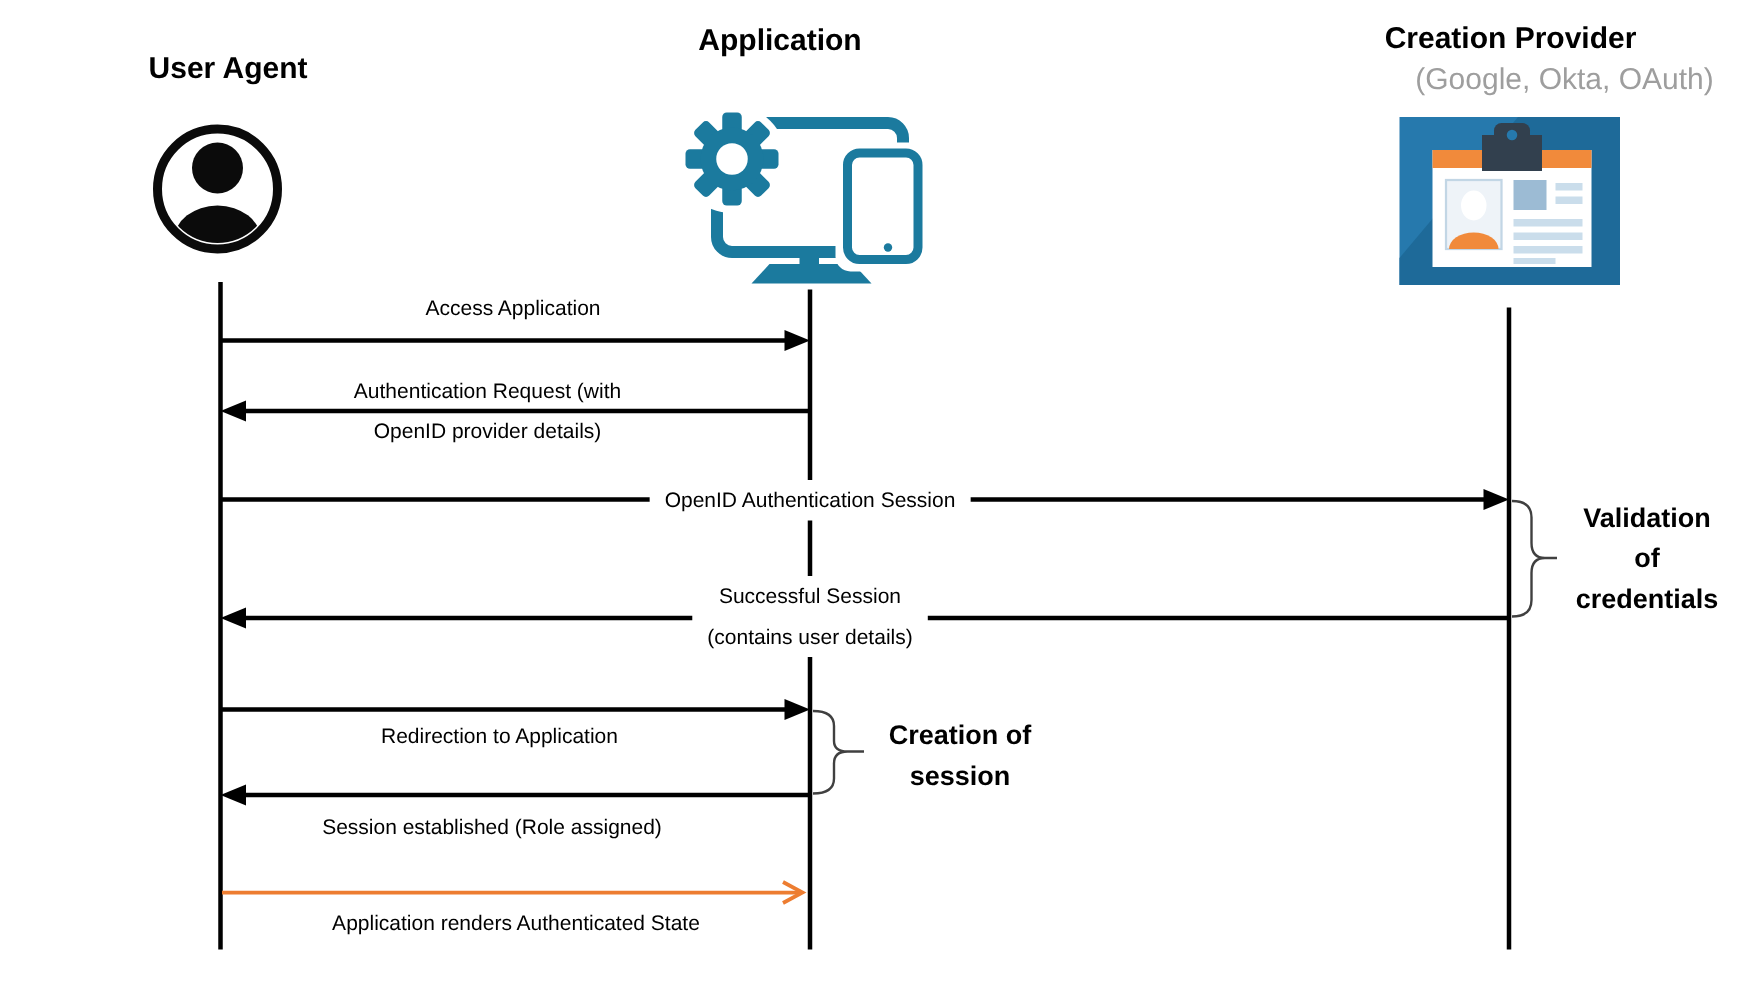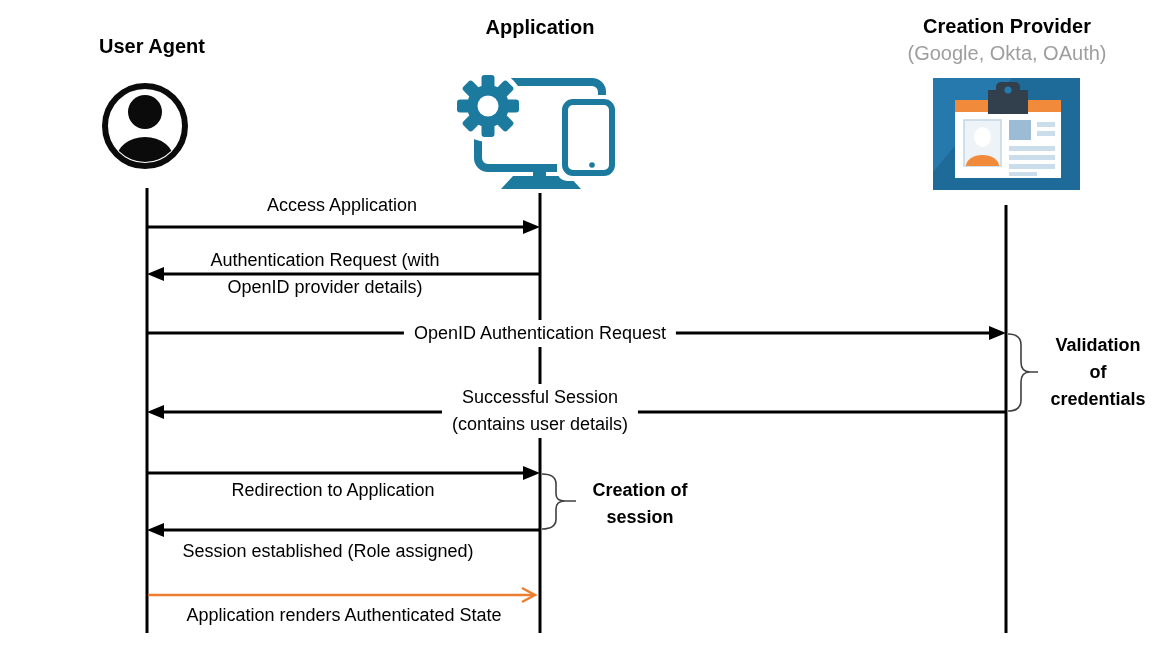--- a/index.html
+++ b/index.html
@@ -13,22 +13,22 @@
     --subtitle-gray:#9E9E9E;
     --brace-gray:#404040;
   }
   html,body{margin:0;padding:0;background:#fff;}
   #canvas{
     position:relative;width:1173px;height:655px;background:#fff;
     font-family:"Liberation Sans",sans-serif;overflow:hidden;
   }
   #diagram-svg{position:absolute;left:0;top:0;}
   .hdr{position:absolute;transform:translateX(-50%);font-weight:bold;font-size:20px;color:#000;white-space:nowrap;}
-  .sub{position:absolute;transform:translateX(-50%);font-size:20px;color:var(--subtitle-gray);white-space:nowrap;}
-  .lbl{position:absolute;transform:translateX(-50%);font-size:18px;line-height:27px;color:#000;
+  .sub{position:absolute;transform:translateX(-50%);font-size:20px;color:var(--subtitle-gray);white-space:nowrap;margin-left:36px;}
+  .lbl{position:absolute;transform:translateX(-50%);font-size:14px;line-height:27px;color:#000;
        text-align:center;white-space:pre-line;}
   .lbl.bg{background:#fff;padding:0 10px;}
   .ann{position:absolute;transform:translateX(-50%);font-size:18px;line-height:27px;color:#000;
        text-align:center;white-space:pre-line;font-weight:bold;}
   
   .lifeline{stroke:var(--arrow-black);stroke-width:3;}
   .msg-line{stroke:var(--arrow-black);stroke-width:3;}
   .msg-head{fill:var(--arrow-black);}
   .orange-line{stroke:var(--arrow-orange);stroke-width:2.5;fill:none;}
   .brace{stroke:var(--brace-gray);stroke-width:1.6;fill:none;}
@@ -142,28 +142,28 @@
       <rect class="idp-line" x="1037" y="122" width="18" height="5"></rect>
       <rect class="idp-line" x="1037" y="131" width="18" height="5"></rect>
       <rect class="idp-line" x="1009" y="146" width="46" height="5"></rect>
       <rect class="idp-line" x="1009" y="155" width="46" height="5"></rect>
       <rect class="idp-line" x="1009" y="164" width="46" height="5"></rect>
       <rect class="idp-line" x="1009" y="172" width="28" height="4"></rect>
     </g>
   </svg>
 
   <div class="hdr" style="left:152px;top:35px">User Agent</div>
-  <div class="hdr" style="left:540px;top:16px">Application</div>
+  <div class="hdr" style="left:520px;top:16px">Application</div>
   <div class="hdr" style="left:1007px;top:15px">Creation Provider</div>
   <div class="sub" style="left:1007px;top:42px">(Google, Okta, OAuth)</div>
 
   <div class="lbl" style="left:342px;top:192px">Access Application</div>
   <div class="lbl" style="left:325px;top:247px">Authentication Request (with
 OpenID provider details)</div>
-  <div class="lbl bg" style="left:540px;top:320px">OpenID Authentication Request</div>
+  <div class="lbl bg" style="left:540px;top:320px">OpenID Authentication Session</div>
   <div class="lbl bg" style="left:540px;top:384px">Successful Session
 (contains user details)</div>
   <div class="lbl" style="left:333px;top:477px">Redirection to Application</div>
   <div class="lbl" style="left:328px;top:538px">Session established (Role assigned)</div>
   <div class="lbl" style="left:344px;top:602px">Application renders Authenticated State</div>
 
   <div class="ann" style="left:1098px;top:332px">Validation
 of
 credentials</div>
   <div class="ann" style="left:640px;top:477px">Creation of

